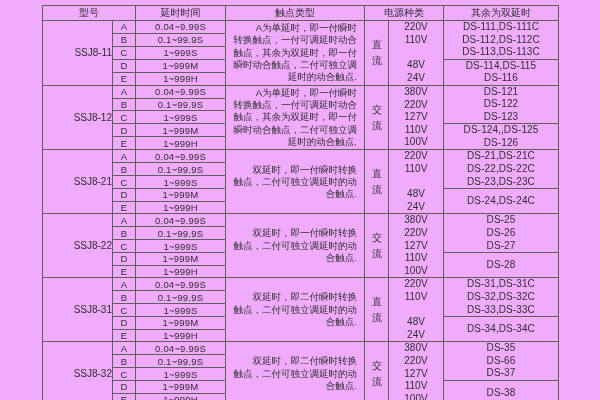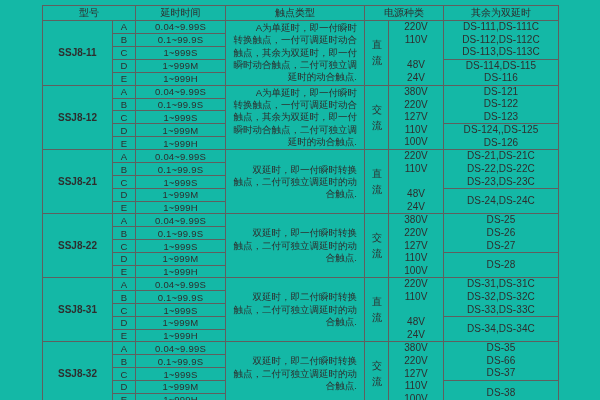--- a/index.html
+++ b/index.html
@@ -1,32 +1,32 @@
 <!DOCTYPE html>
 <html><head>
 <meta charset="utf-8">
 <style>
   html,body { margin:0; padding:0; }
   body {
     width:600px; height:400px; background:#fdfdfd; overflow:hidden;
     font-family:"Liberation Sans","DejaVu Sans",sans-serif;
     -webkit-font-smoothing:antialiased;
   }
-  .sheet { position:relative; width:600px; height:400px; background:#14b8a6; }
+  .sheet { position:relative; width:600px; height:400px; background:#f0abfc; }
   table.relay {
     position:absolute; left:42px; top:5px; width:516px;
     border-collapse:collapse; table-layout:fixed; color:#2e2e2e;
   }
   table.relay td, table.relay th {
     border:1px solid #5f5f5f; padding:0; overflow:hidden;
   }
   tr.head-row { height:13px; }
   tr.data-row { height:12.6px; }
   th.hdr { font-weight:normal; font-size:10px; text-align:center; color:#2e2e2e; }
-  td.model  { text-align:center; font-size:10px; vertical-align:middle;font-weight:bold; }
+  td.model  { text-align:right; font-size:10px; vertical-align:middle; }
   td.letter { text-align:center; font-size:9.5px; vertical-align:middle; }
   td.delay  { text-align:center; font-size:9.5px; vertical-align:middle; letter-spacing:0.2px; }
   td.contact { vertical-align:middle; }
   .contact-text {
     font-size:9.5px; line-height:12.3px; padding:0 7px;
     text-indent:2em; text-align:right;
   }
   td.ptype { vertical-align:middle; }
   .ptype-text {
     width:11px; margin:0 auto; font-size:10px; line-height:16px;

